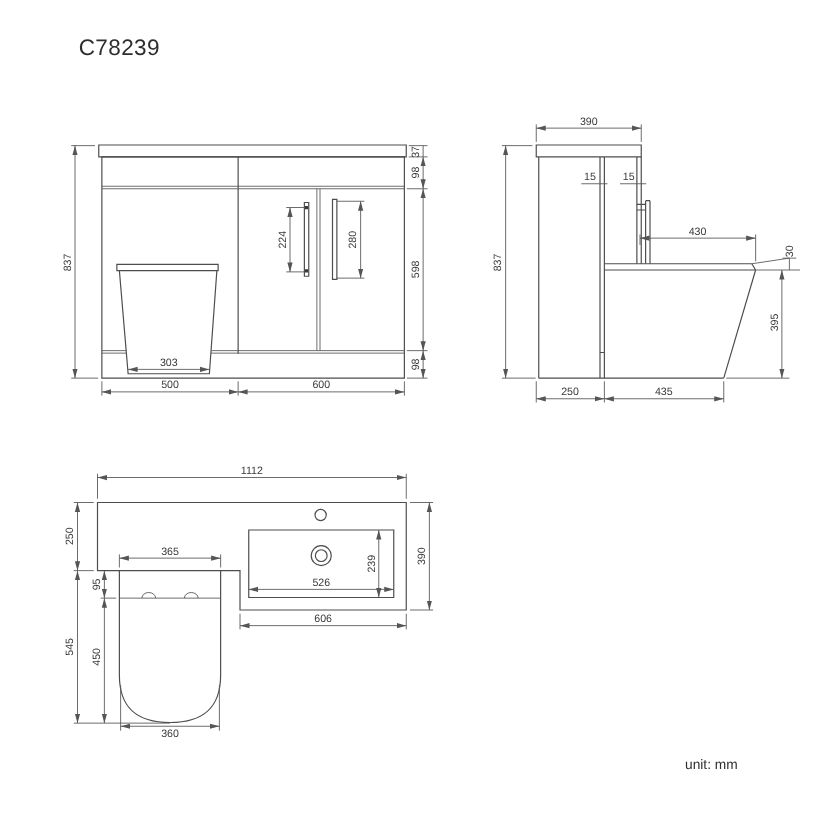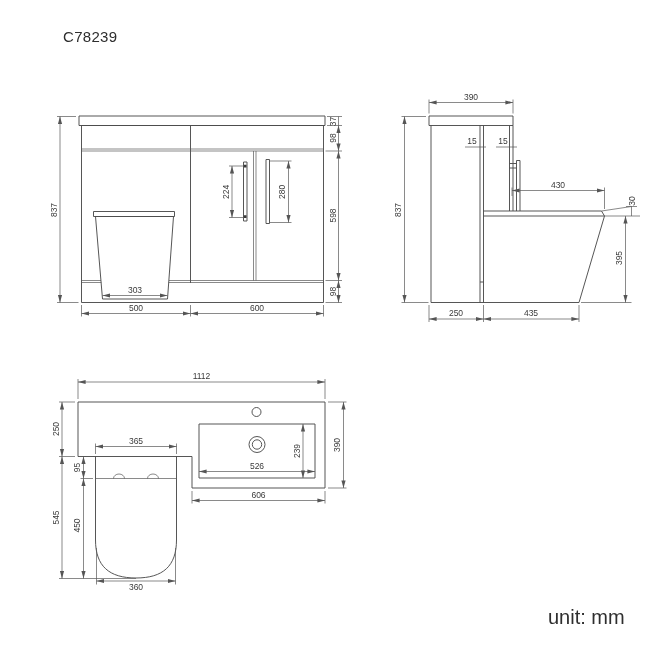--- a/index.html
+++ b/index.html
@@ -1,25 +1,25 @@
 <!DOCTYPE html>
 <html><head>
 <meta charset="utf-8">
 <style>
   html,body{margin:0;padding:0;}
   body{
     width:650px;height:650px;background:#ffffff;position:relative;
     font-family:"Liberation Sans", sans-serif;overflow:hidden;
   }
   .title{
-    position:absolute;left:63px;top:28px;font-size:15px;color:#2e2e2e;
+    position:absolute;left:63px;top:28px;font-size:18px;color:#2e2e2e;
     letter-spacing:0.3px;
   }
   .unit{
-    position:absolute;left:548px;top:606px;font-size:20px;color:#2e2e2e;
+    position:absolute;left:548px;top:606px;font-size:11px;color:#2e2e2e;
   }
   svg text{
     font-family:"Liberation Sans", sans-serif;
     font-size:8.5px;fill:#3a3a3a;
   }
   .ln{stroke:#4d4d4d;stroke-width:0.95;fill:none;}
   .thin{stroke:#585858;stroke-width:0.7;fill:none;}
   .fillmark{fill:#3a3a3a;stroke:none;}
 </style>
 </head>

